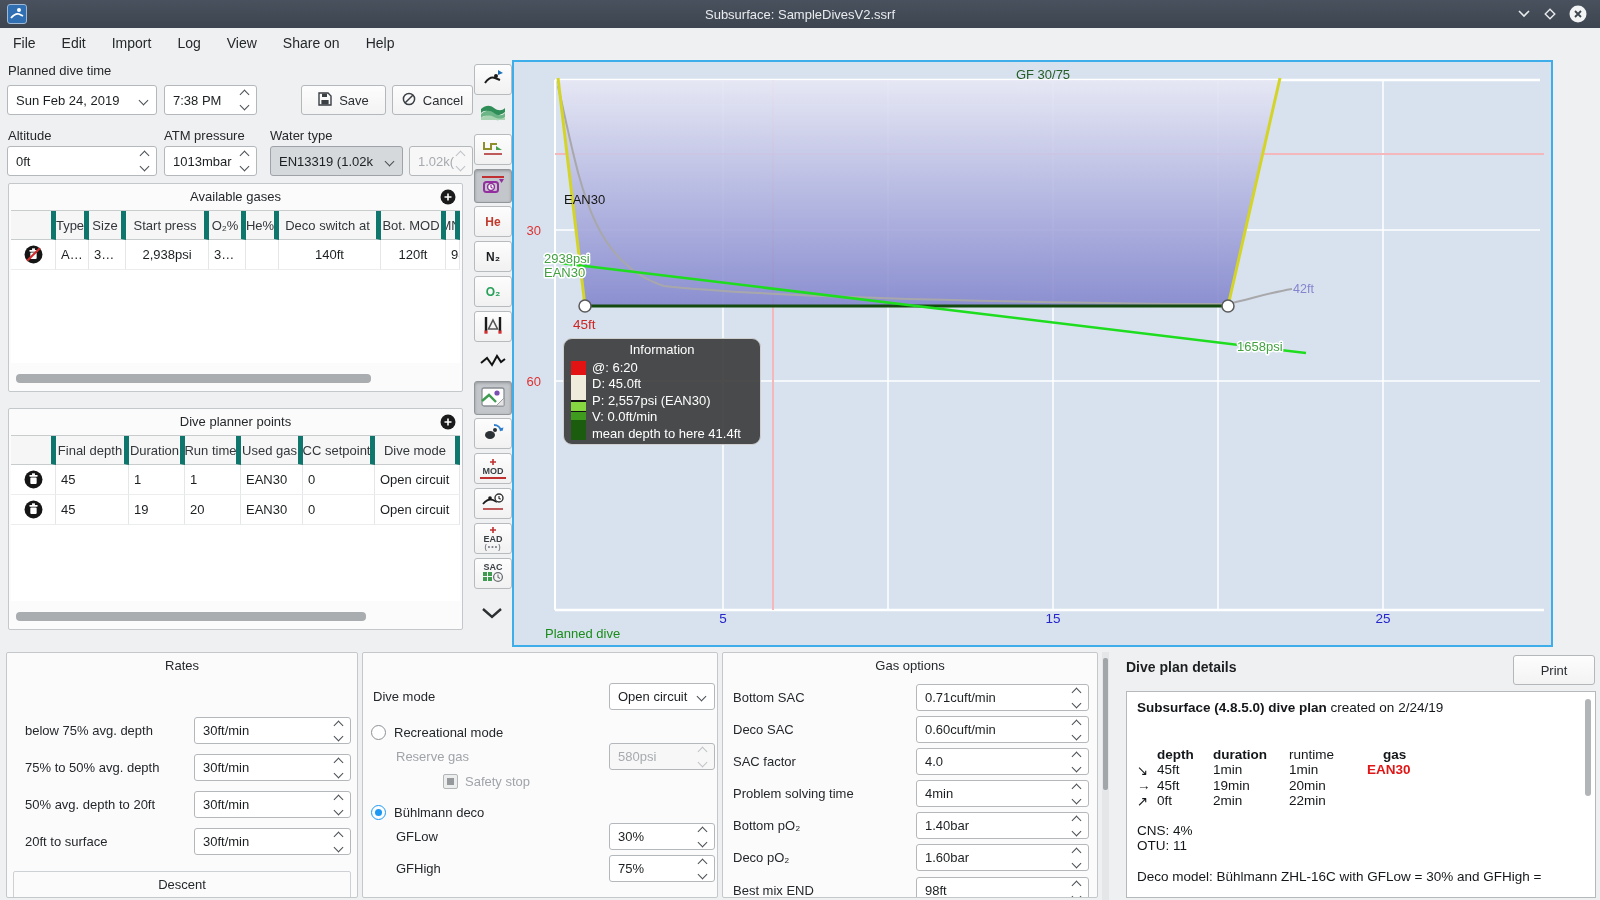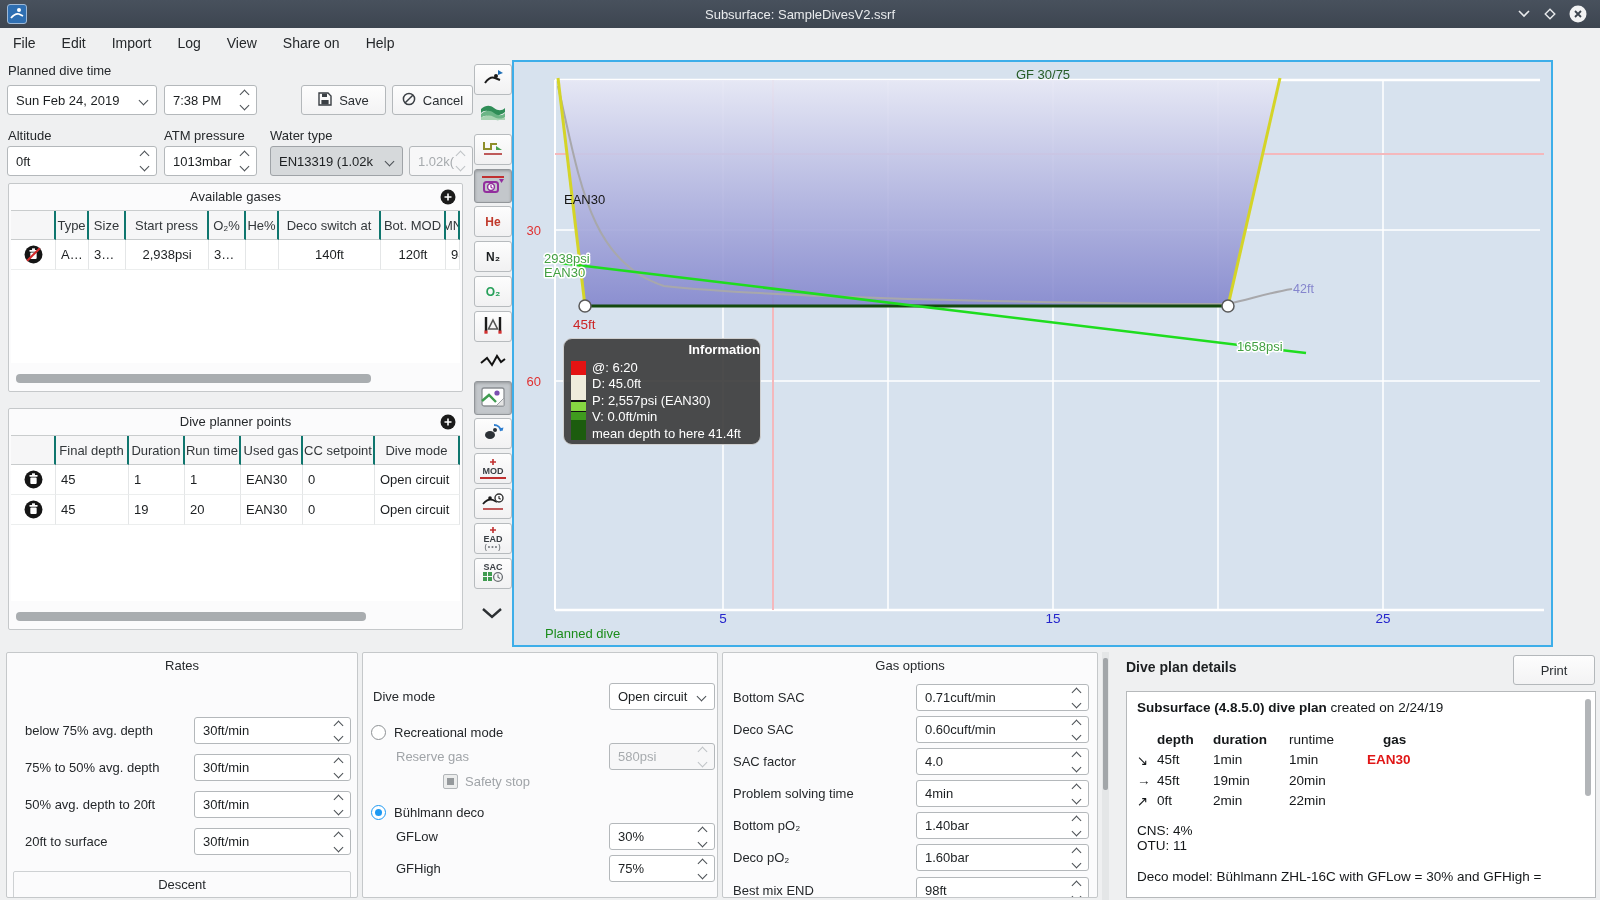--- a/index.html
+++ b/index.html
@@ -33,54 +33,54 @@
   
   .panel{background:#fbfbfc;border:1px solid #c5c8ca;border-radius:2px;box-sizing:border-box;overflow:hidden}
   .ptitle{text-align:center;padding-top:5px;font-size:13px;color:#25282b}
   .gbox{border:1px solid #ced1d3;border-radius:2px;box-sizing:border-box;position:absolute;background:#fbfbfc}
   .pluscircle{position:absolute;right:6px;top:5px;width:16px;height:16px}
   
   .tbl{position:absolute;left:2px;right:2px;background:#fff;border-top:1px solid #c9cccd}
   .trow{display:grid}
   .g-gas{grid-template-columns:45px 33px 37px 83px 37px 33px 102px 65px auto}
   .g-pts{grid-template-columns:45px 73px 56px 56px 62px 72px auto}
-  .hcell{height:28px;background:#f6f6f7;border-right:2px solid #0f766e;border-bottom:1px solid #c9cccd;
+  .hcell{height:28px;background:#f6f6f7;border-right:5px solid #0f766e;border-bottom:1px solid #c9cccd;
          display:flex;align-items:center;justify-content:center;overflow:hidden;white-space:nowrap;color:#33373a}
   .cell{height:30px;border-right:1px solid #e4e6e7;border-bottom:1px solid #eceeee;display:flex;align-items:center;
         overflow:hidden;white-space:nowrap;padding-left:5px;box-sizing:border-box}
   .cell.ctr{justify-content:center;padding-left:0}
   .cell.wrap{white-space:normal;line-height:14px;font-size:13px}
   .hscroll{position:absolute;height:9px;background:#a9adb0;border-radius:4px}
   
   .tb{position:absolute;left:474px;width:38px;height:31px;background:linear-gradient(#fdfdfd,#f1f1f2);
       border:1px solid #b7bbbe;border-radius:3px;display:flex;align-items:center;justify-content:center;box-sizing:border-box}
   .tb.active{background:#c3c7cb;border-color:#92969a;box-shadow:inset 0 1px 3px rgba(0,0,0,.25)}
   .tbtxt{font-weight:bold;font-size:12px}
   .tbsmall{font-weight:bold;font-size:9px;color:#3a3f44;line-height:8px;text-align:center}
   
   .chart{left:512px;top:60px;width:1041px;height:587px;border:2px solid #3daee9;box-sizing:border-box;background:#d7e2ee}
   .halo{paint-order:stroke;stroke:#ffffff;stroke-width:3px;stroke-linejoin:round}
   
   .tooltip{left:563px;top:338px;width:198px;height:107px;background:rgba(62,62,62,.93);border:1px solid #cfcfcf;
            border-radius:9px;color:#fff;box-sizing:border-box}
-  .tooltip .tt-title{text-align:right;font-weight:bold;font-size:13px;padding-top:3px}
+  .tooltip .tt-title{text-align:center;font-weight:normal;font-size:13px;padding-top:3px}
   .ttbar{position:absolute;left:7px;top:22px;width:15px;height:79px}
   .ttbar div{width:100%}
   .ttlines{position:absolute;left:28px;top:21px;font-size:13px;line-height:16.4px;white-space:nowrap}
   
   .optrow-label{position:absolute;font-size:13px;color:#25282b;height:27px;display:flex;align-items:center}
   .gray{color:#a0a4a8}
   .radio{position:absolute;width:15px;height:15px;border:1px solid #8d9194;border-radius:50%;background:#fff;box-sizing:border-box}
   .radio.checked{border:1.5px solid #1d99f3}
   .radio.checked::after{content:"";position:absolute;left:2.5px;top:2.5px;width:7px;height:7px;border-radius:50%;background:#1d99f3}
   .checkbox{position:absolute;width:15px;height:15px;border:1px solid #b2b6b9;border-radius:2px;background:#eceded;box-sizing:border-box}
   .checkbox::after{content:"";position:absolute;left:3px;top:3px;width:7px;height:7px;background:#95999c}
   
   .textarea{background:#fff;border:1px solid #b6b9bb;box-sizing:border-box;overflow:hidden;font-size:13.5px;color:#141719}
-  .plangrid{display:grid;grid-template-columns:20px 56px 76px 78px 80px;row-gap:5px;margin-top:17px}
+  .plangrid{display:grid;grid-template-columns:20px 56px 76px 78px 80px;margin-top:32px}
   .redgas{color:#e01616;font-weight:bold}
   .vscroll{position:absolute;width:6px;background:#b2b5b8;border-radius:3px}
 </style>
 </head>
 <body>
 
 <div class="abs titlebar">
   <div class="appicon">
     <svg width="18" height="18" viewBox="0 0 18 18">
         <circle cx="11" cy="5" r="2" fill="#fff"></circle>

